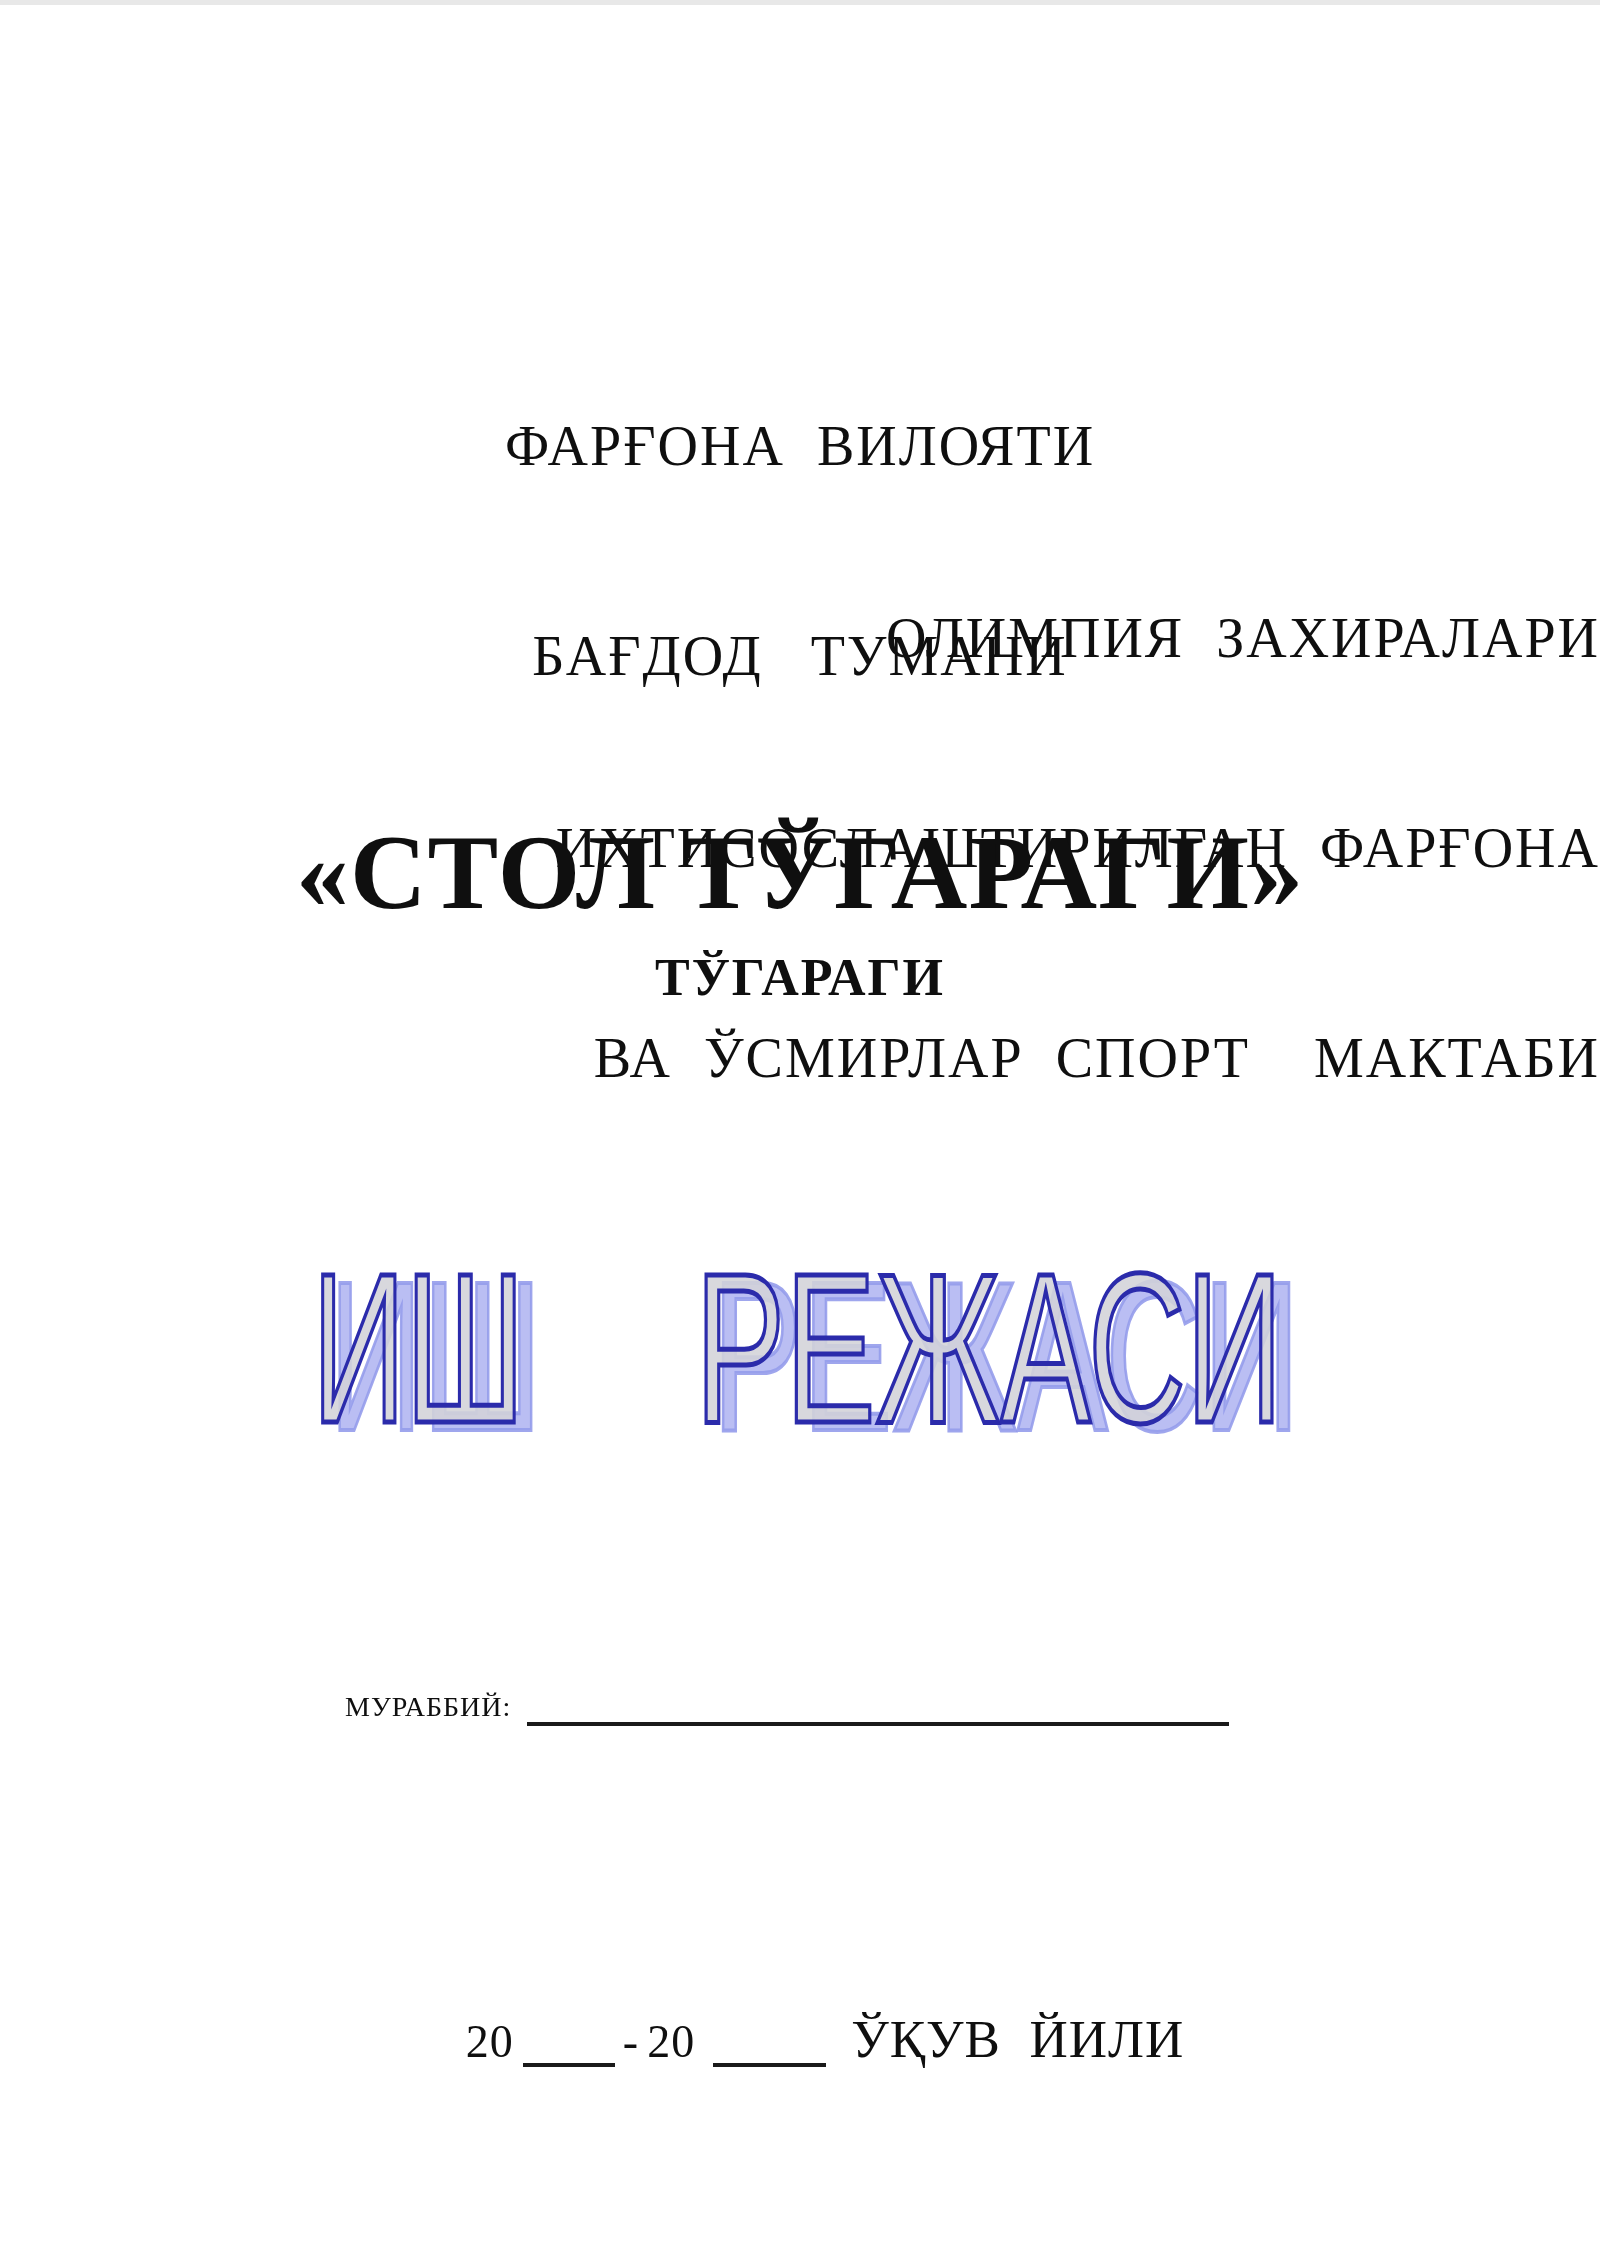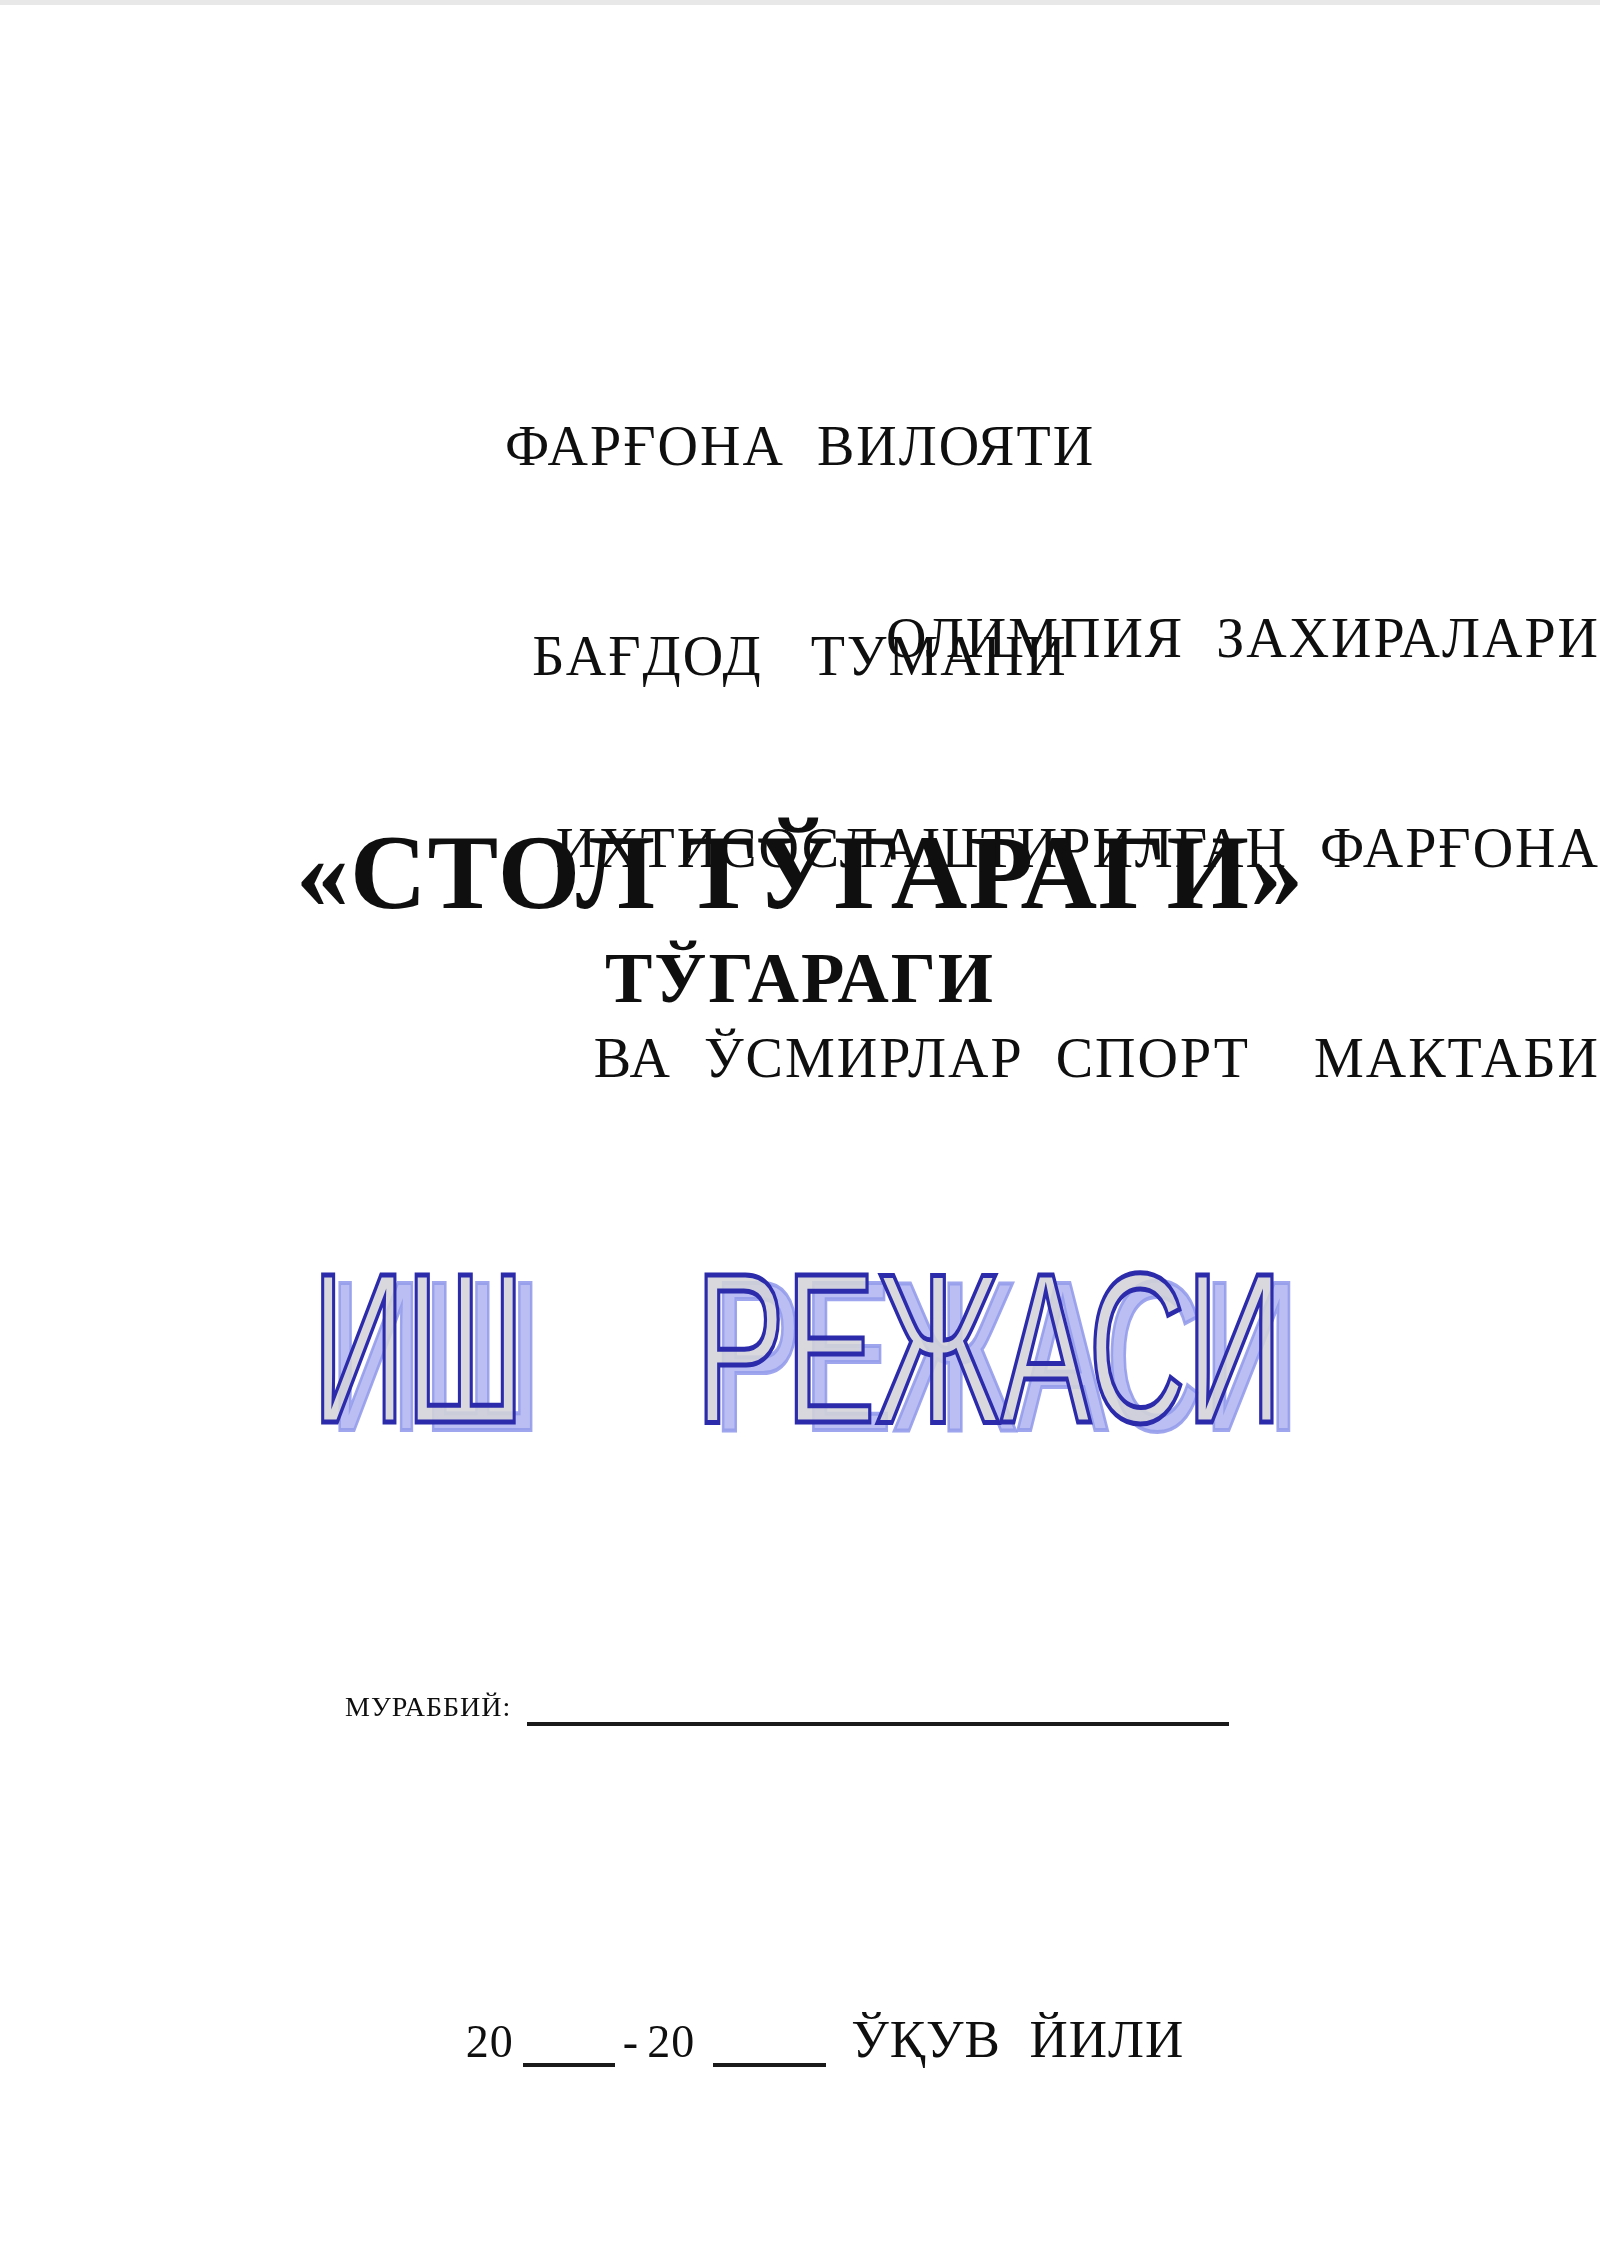--- a/index.html
+++ b/index.html
@@ -15,21 +15,21 @@
   .centered{position:absolute;left:0;width:100%;text-align:center;}
   .pre{white-space:pre;}
 
   
   .hdr{font-size:56px;line-height:70px;letter-spacing:2px;font-weight:400;}
   #hdr-region{top:266px;}
   #hdr-school{top:458px;text-align:right;}
 
   
   #title-line1{top:810px;font-size:106px;line-height:116px;font-weight:700;letter-spacing:1px;}
-  #title-line2{top:930px;font-size:71px;line-height:86px;font-weight:700;letter-spacing:2px;text-align:center;}
+  #title-line2{top:930px;font-size:52px;line-height:86px;font-weight:700;letter-spacing:2px;text-align:center;}
 
   
   #wordart-svg{position:absolute;left:0;top:1230px;width:1600px;height:250px;}
   .wa-text{
     font-family:"Liberation Sans", sans-serif;
     font-weight:400;
   }
   .wa-main{stroke-width:5px;fill-opacity:0.88;}
   .wa-shadow{stroke-width:4px;fill-opacity:0.95;stroke-opacity:0.9;}
 

